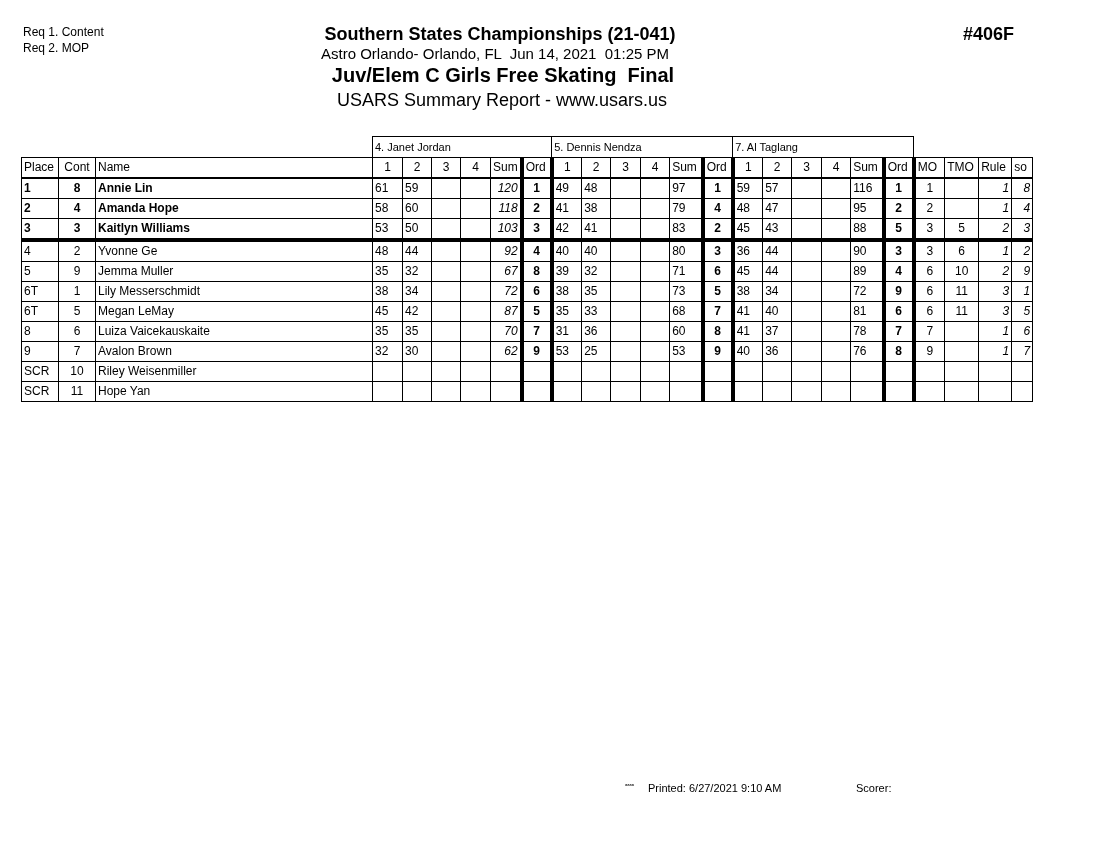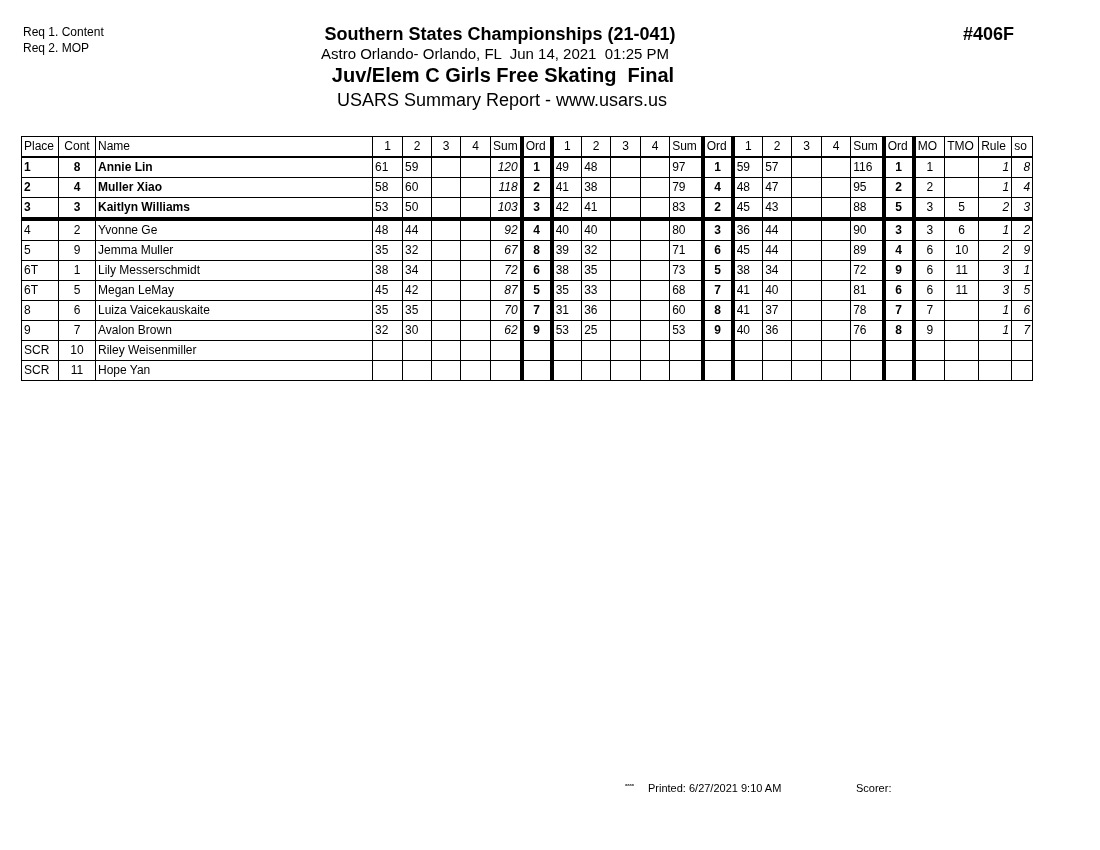--- a/index.html
+++ b/index.html
@@ -58,20 +58,27 @@
       <col style="width:30px">
       <col style="width:29px">
       <col style="width:33px">
       <col style="width:30px">
     <col style="width:31px">
       <col style="width:34px">
       <col style="width:33px">
       <col style="width:21px">
   </colgroup>
   <tbody id="tbody">
+    <tr class="judge-row">
+      <td class="blank" colspan="3"></td>
+      <td colspan="6">4.  Janet Jordan</td>
+      <td colspan="6">5.  Dennis Nendza</td>
+      <td colspan="6">7.  Al Taglang</td>
+      <td class="blank" colspan="4"></td>
+    </tr>
     <tr class="hdr">
       <td>Place</td>
       <td class="c">Cont</td>
       <td>Name</td>
       <td class="c">1</td>
       <td class="c">2</td>
       <td class="c">3</td>
       <td class="c">4</td>
       <td>Sum</td>
       <td class="thickL">Ord</td>
@@ -115,21 +122,21 @@
         <td>116</td>
         <td class="c b thickL">1</td>
         <td class="c thickL">1</td>
         <td class="c"></td>
         <td class="r">1</td>
         <td class="r">8</td>
       </tr>
       <tr>
         <td class="c b" style="text-align: left;">2</td>
         <td class="c b">4</td>
-        <td class="b">Muller Xiao</td>
+        <td class="b">Amanda Hope</td>
         <td>58</td>
         <td>60</td>
         <td></td>
         <td></td>
         <td class="r">118</td>
         <td class="c b thickL">2</td>
         <td class="thickL">41</td>
         <td>38</td>
         <td></td>
         <td></td>

